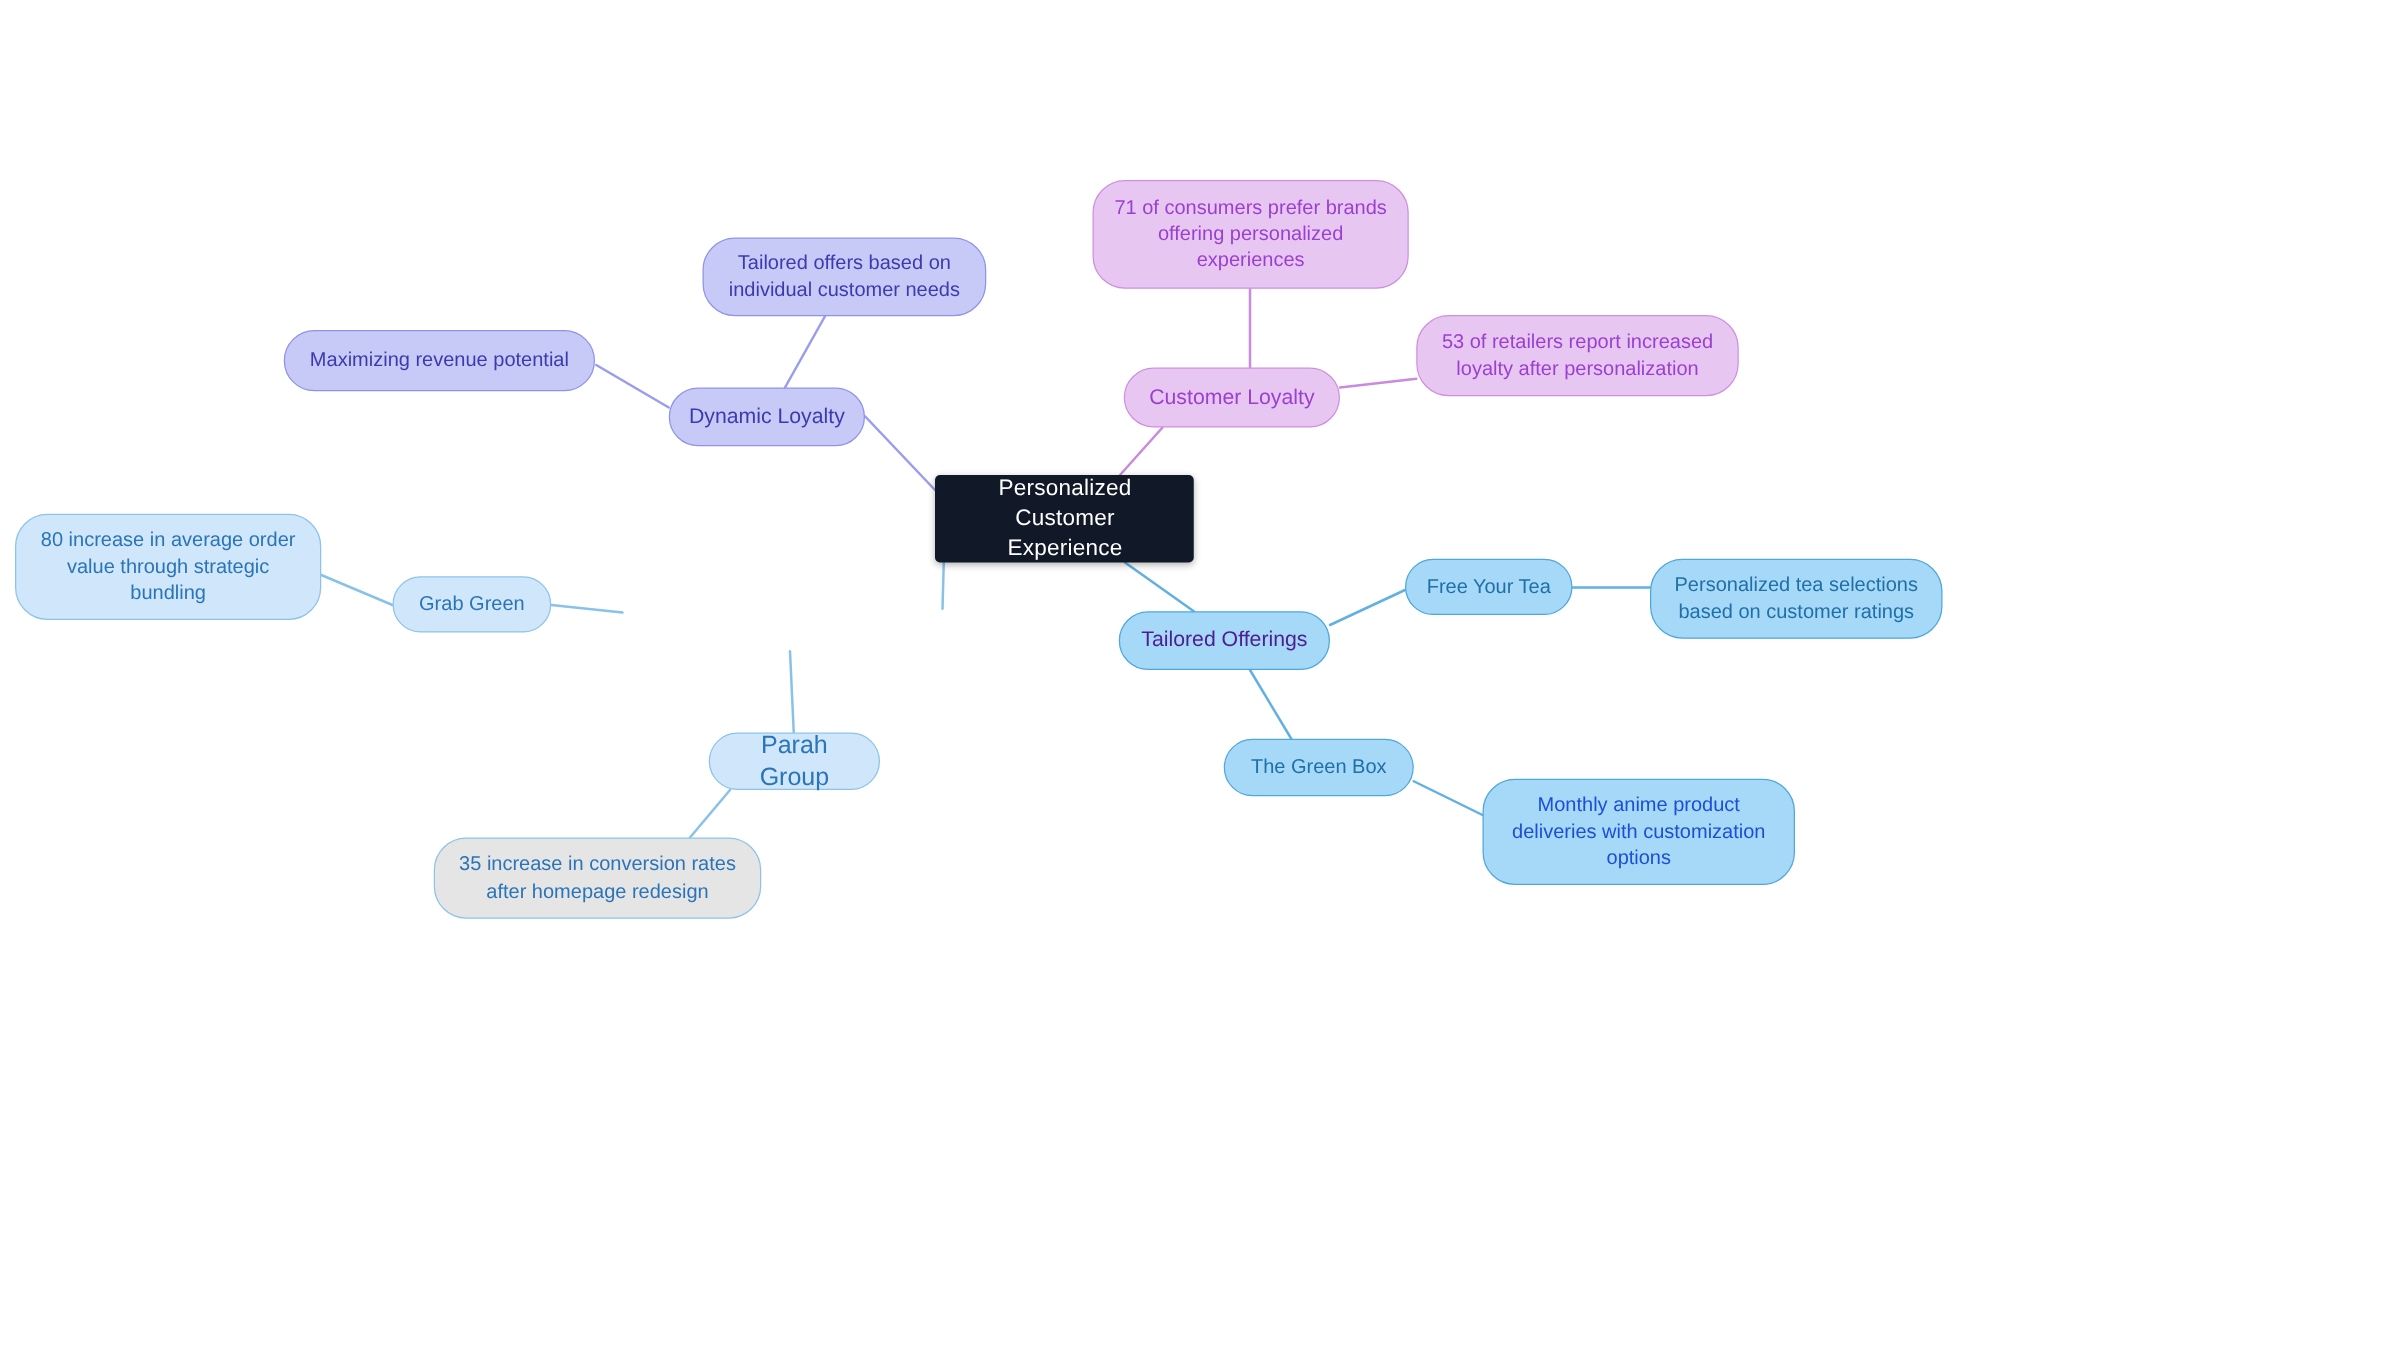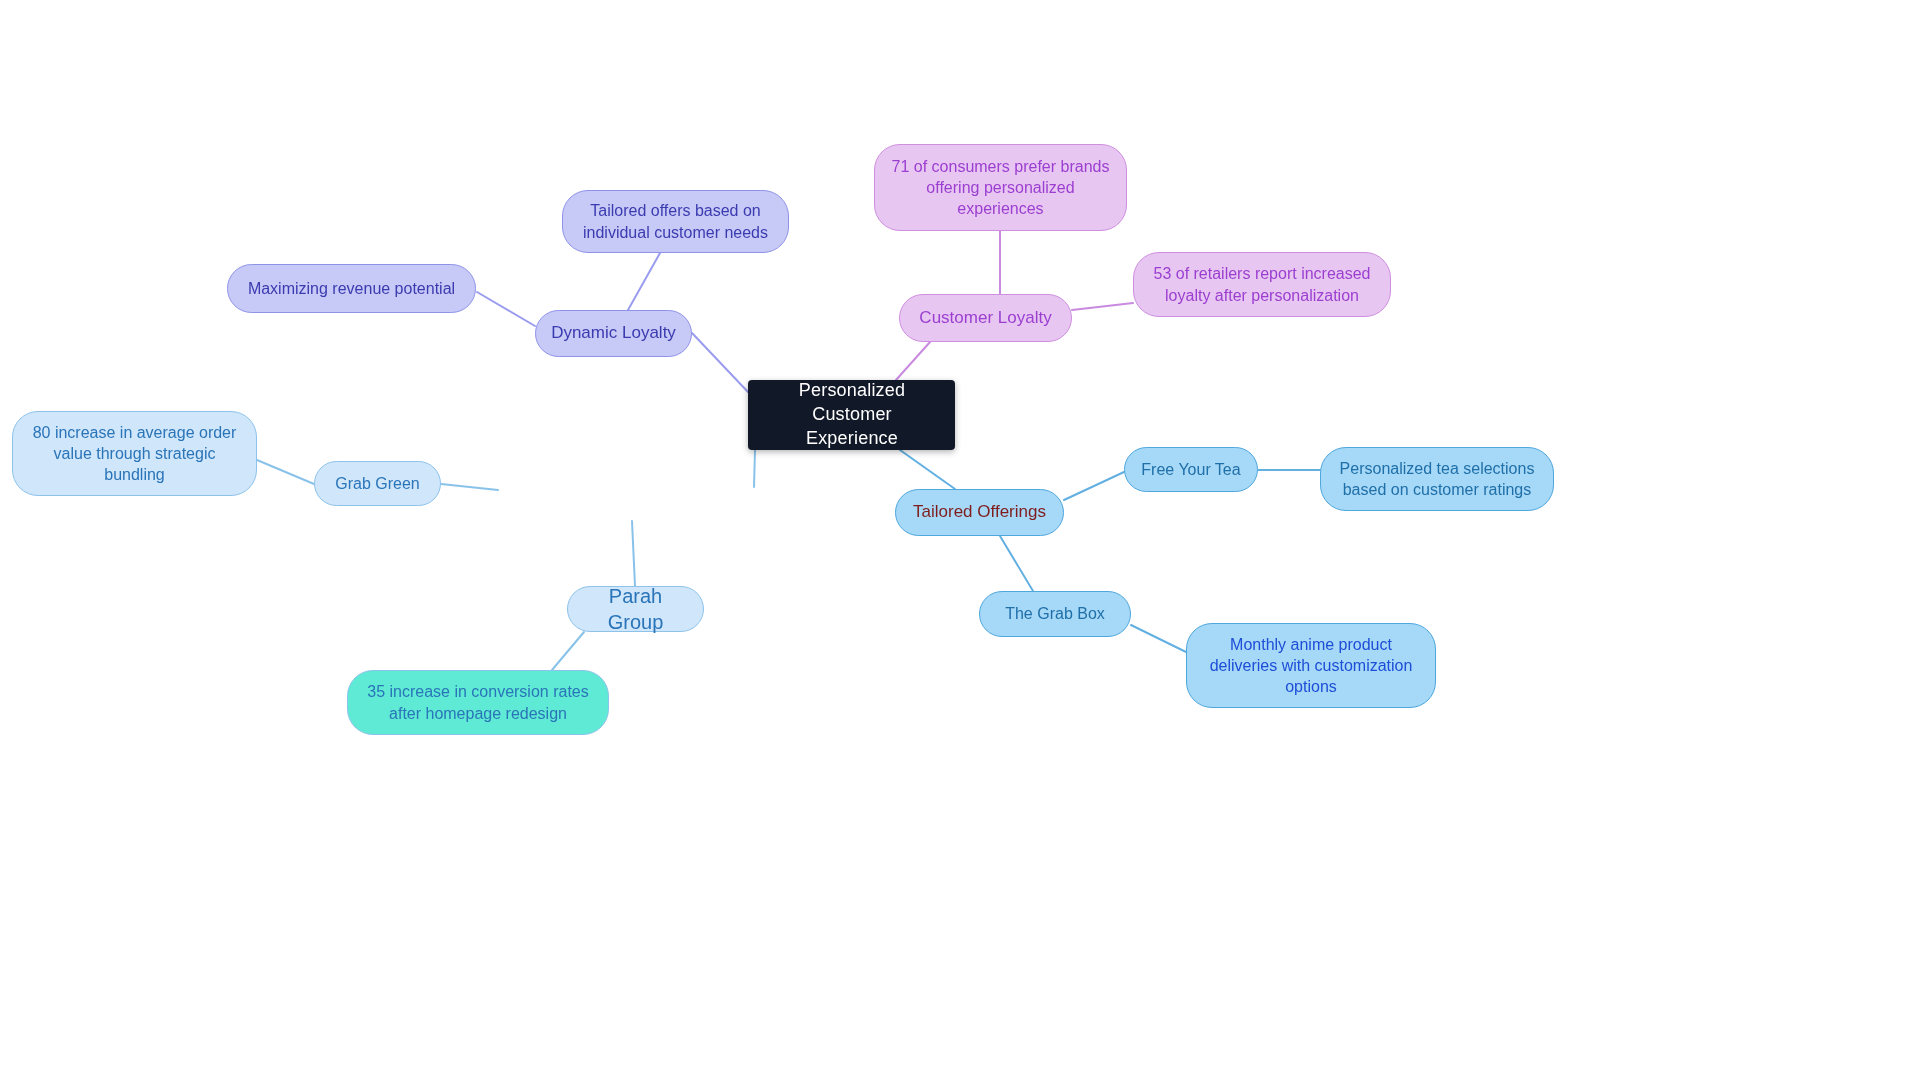--- a/index.html
+++ b/index.html
@@ -85,23 +85,23 @@
     <div class="node" style="left: 874px; top: 144px; width: 253px; height: 87px; background: rgb(232, 198, 242); border-color: rgb(207, 143, 224); color: rgb(155, 63, 208); font-size: 16px; align-items: center;"><span class="node-label">71 of consumers prefer brands
 offering personalized
 experiences</span></div>
     <div class="node" style="left: 1133px; top: 252px; width: 258px; height: 65px; background: rgb(232, 198, 242); border-color: rgb(207, 143, 224); color: rgb(155, 63, 208); font-size: 16px;"><span class="node-label">53 of retailers report increased
 loyalty after personalization</span></div>
     <div class="node" style="left: 314px; top: 461px; width: 127px; height: 45px; background: rgb(207, 230, 251); border-color: rgb(141, 195, 234); color: rgb(42, 116, 184); font-size: 16px;"><span class="node-label">Grab Green</span></div>
     <div class="node" style="left: 12px; top: 411px; width: 245px; height: 85px; background: rgb(207, 230, 251); border-color: rgb(141, 195, 234); color: rgb(42, 116, 184); font-size: 16px;"><span class="node-label">80 increase in average order
 value through strategic
 bundling</span></div>
     <div class="node" style="left: 567px; top: 586px; width: 137px; height: 46px; background: rgb(207, 230, 251); border-color: rgb(141, 195, 234); color: rgb(42, 116, 184); font-size: 20px;"><span class="node-label">Parah Group</span></div>
-    <div class="node" style="left: 347px; top: 670px; width: 262px; height: 65px; background: #5eead4; border-color: rgb(141, 195, 234); color: rgb(42, 116, 184); font-size: 16px;"><span class="node-label">35 increase in conversion rates
+    <div class="node" style="left: 347px; top: 670px; width: 262px; height: 65px; background: #e5e5e5; border-color: rgb(141, 195, 234); color: rgb(42, 116, 184); font-size: 16px;"><span class="node-label">35 increase in conversion rates
 after homepage redesign</span></div>
-    <div class="node" style="left: 895px; top: 489px; width: 169px; height: 47px; background: rgb(166, 216, 247); border-color: rgb(78, 167, 221); color: #7f1d1d; font-size: 17px;"><span class="node-label">Tailored Offerings</span></div>
+    <div class="node" style="left: 895px; top: 489px; width: 169px; height: 47px; background: rgb(166, 216, 247); border-color: rgb(78, 167, 221); color: #4c1d95; font-size: 17px;"><span class="node-label">Tailored Offerings</span></div>
     <div class="node" style="left: 1124px; top: 447px; width: 134px; height: 45px; background: rgb(166, 216, 247); border-color: rgb(78, 167, 221); color: rgb(31, 111, 168); font-size: 16px;"><span class="node-label">Free Your Tea</span></div>
     <div class="node" style="left: 1320px; top: 447px; width: 234px; height: 64px; background: rgb(166, 216, 247); border-color: rgb(78, 167, 221); color: rgb(31, 111, 168); font-size: 16px;"><span class="node-label">Personalized tea selections
 based on customer ratings</span></div>
-    <div class="node" style="left: 979px; top: 591px; width: 152px; height: 46px; background: rgb(166, 216, 247); border-color: rgb(78, 167, 221); color: rgb(31, 111, 168); font-size: 16px;"><span class="node-label">The Grab Box</span></div>
+    <div class="node" style="left: 979px; top: 591px; width: 152px; height: 46px; background: rgb(166, 216, 247); border-color: rgb(78, 167, 221); color: rgb(31, 111, 168); font-size: 16px;"><span class="node-label">The Green Box</span></div>
     <div class="node" style="left: 1186px; top: 623px; width: 250px; height: 85px; background: rgb(166, 216, 247); border-color: rgb(78, 167, 221); color: #1d4ed8; font-size: 16px;"><span class="node-label">Monthly anime product
 deliveries with customization
 options</span></div>
   </div>
 
 </body></html>

